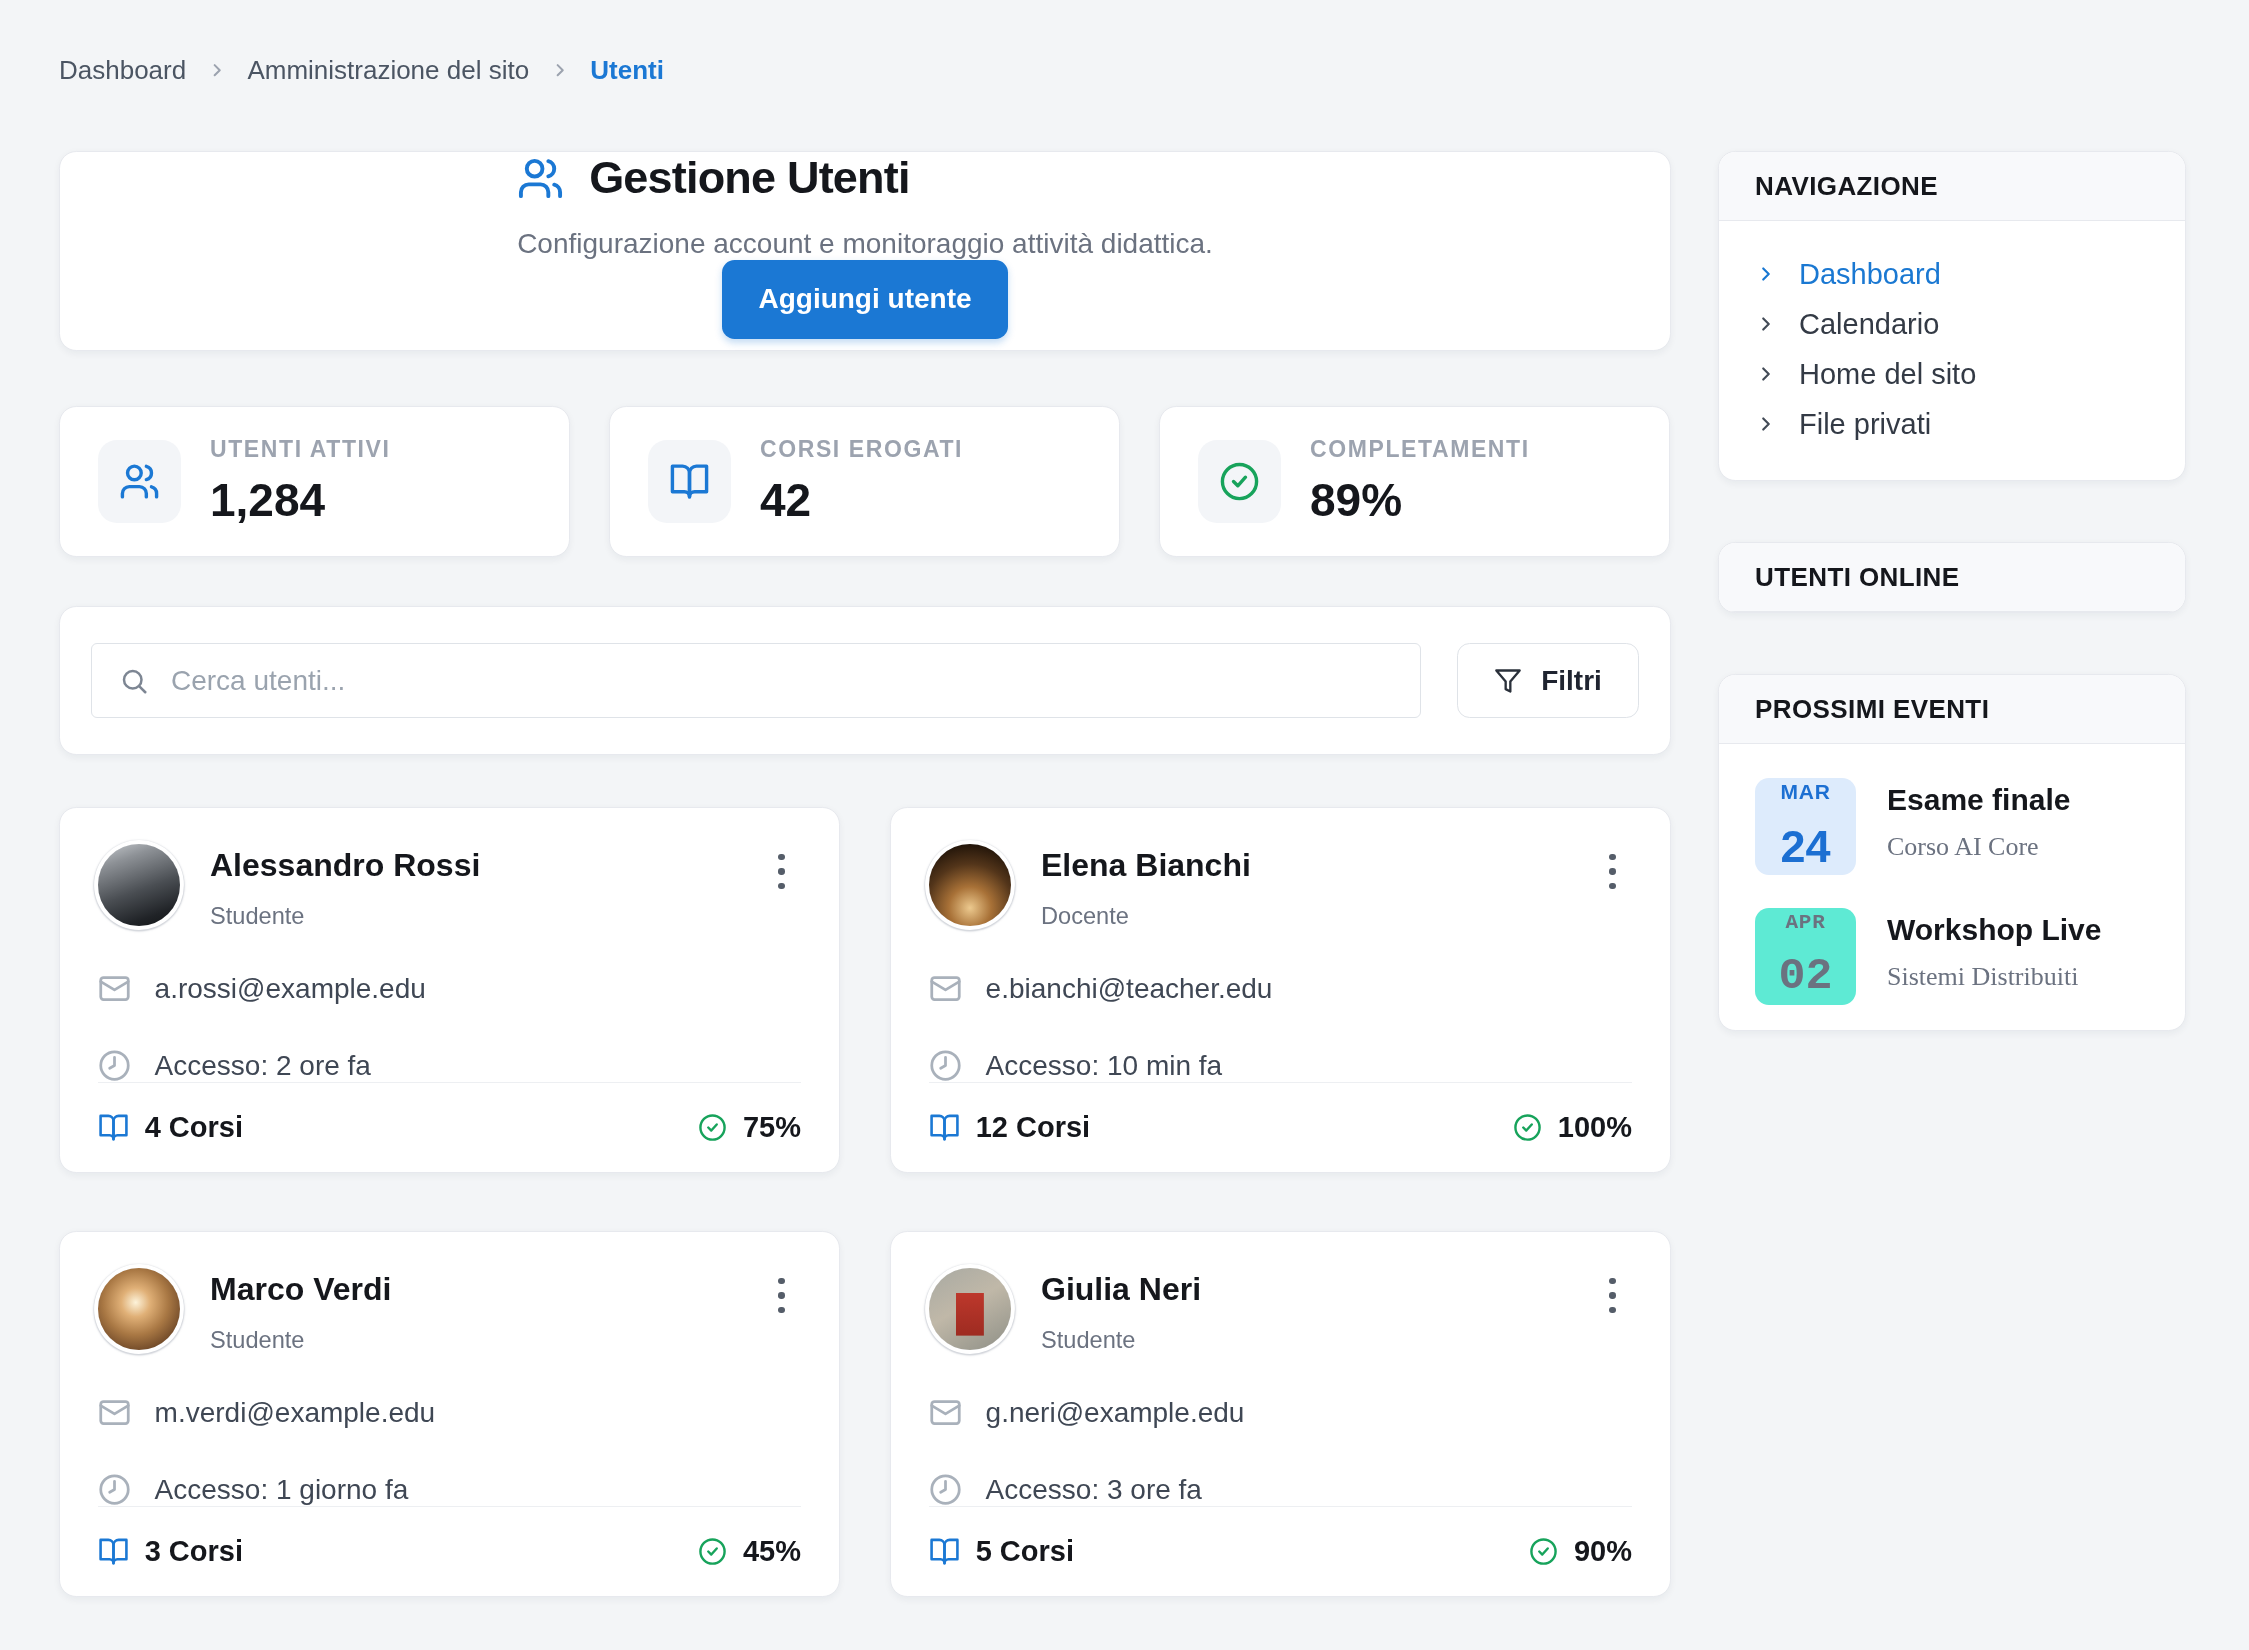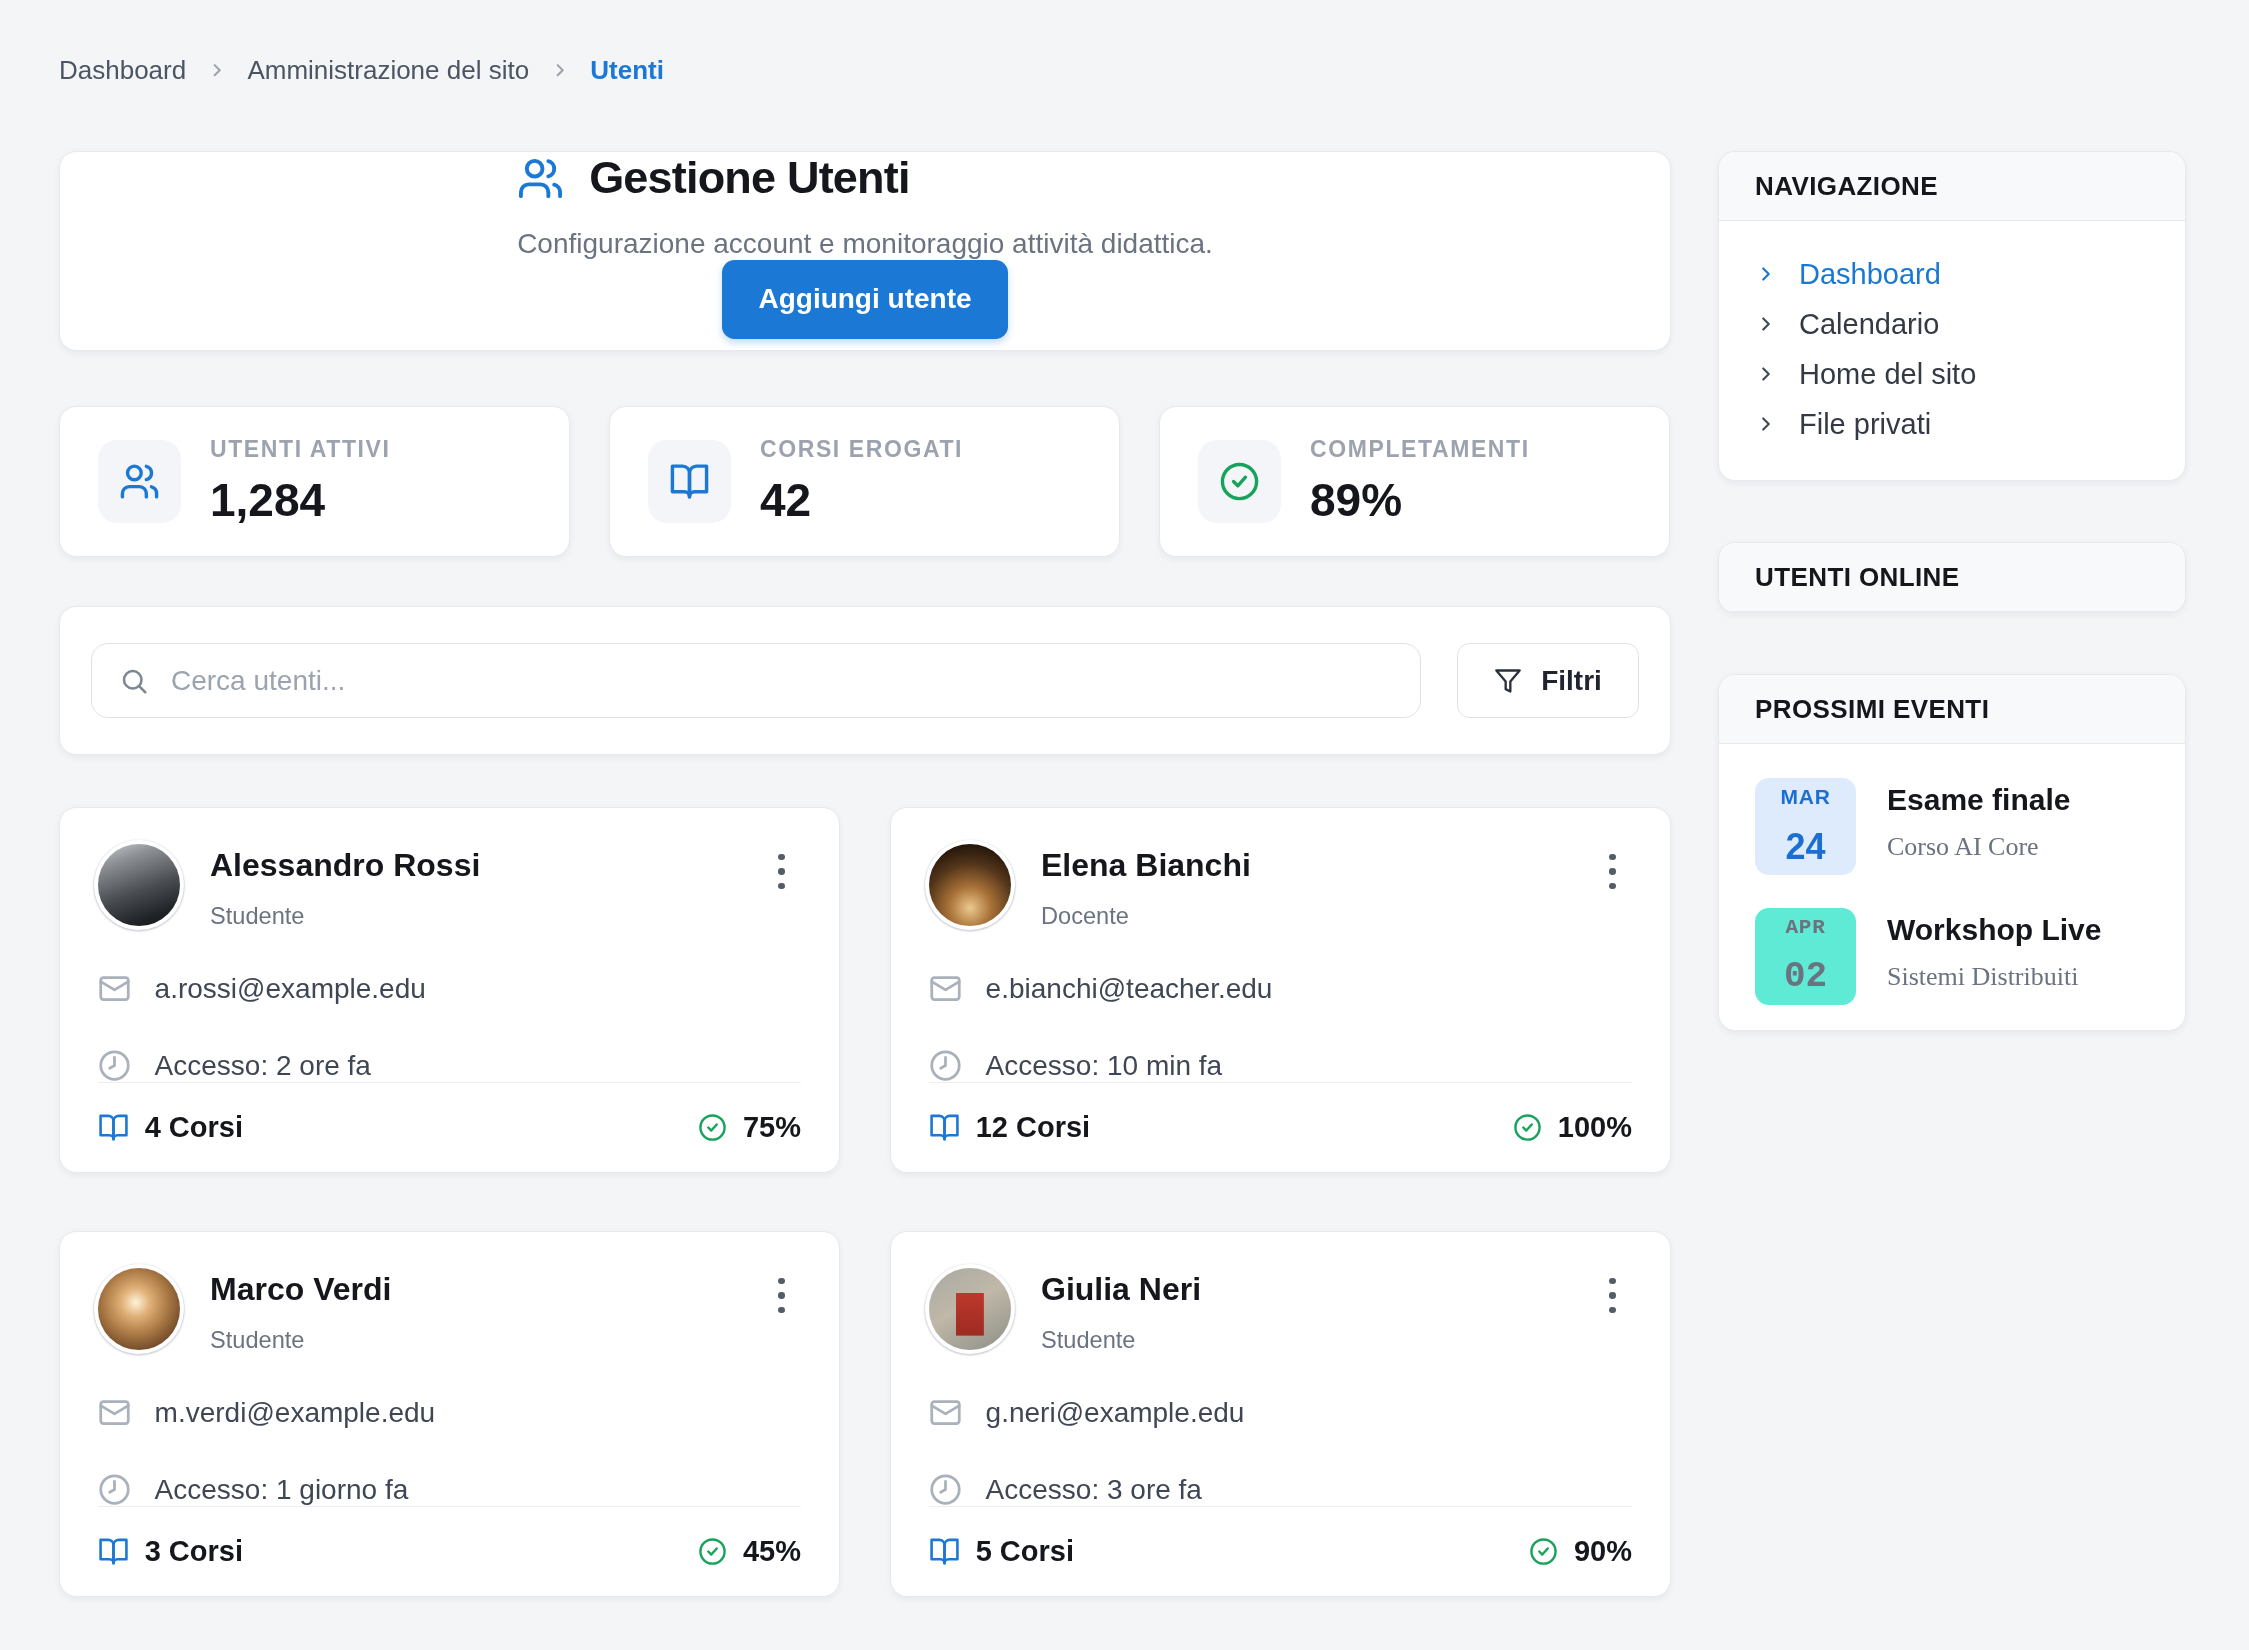--- a/index.html
+++ b/index.html
@@ -47,21 +47,21 @@
   .stat-card { width:511px; height:151px; display:flex; align-items:center; gap:29px; padding:0 38px; }
   .stat-icon { width:83px; height:83px; border-radius:19px; background:#f3f5f8; display:flex; align-items:center; justify-content:center; flex:none; }
   .stat-icon svg { width:41px; height:41px; }
   .stat-icon.blue { color:#1b78d4; }
   .stat-icon.green { color:#17a35b; }
   .stat-label { font-size:23px; font-weight:700; letter-spacing:1.6px; color:#9ca3af; }
   .stat-value { font-size:46px; font-weight:800; color:#15171c; margin-top:9.4px; }
 
   
   .search-card { height:149px; padding:0 31px; display:flex; align-items:center; gap:36px; margin-bottom:52px; }
-  .search-box { flex:1; height:75px; border:1.6px solid #dfe3e8; border-radius:17px; display:flex; align-items:center; padding:0 27px; gap:22px; background:#fff; }
+  .search-box { flex:1; height:75px; border:1.6px solid #dfe3e8; border-radius:6px; display:flex; align-items:center; padding:0 27px; gap:22px; background:#fff; }
   .search-box svg { width:30px; height:30px; color:#7d8693; flex:none; }
   .search-box input { flex:1; border:none; outline:none; background:transparent; font-family:inherit; font-size:28px; color:#374151; }
   .search-box input::placeholder { color:#9aa3ae; }
   .filter-btn { width:182px; height:75px; border:1.6px solid #dfe3e8; border-radius:12.6px; background:#fff; display:flex; align-items:center; justify-content:center; gap:19px; font-family:inherit; font-size:28px; font-weight:600; color:#1f2430; cursor:pointer; }
   .filter-btn svg { width:28px; height:28px; color:#2a303a; }
 
   
   .user-grid { display:grid; grid-template-columns:781px 781px; column-gap:50px; row-gap:58px; }
   .user-card { height:366px; padding:36px 38px 0; display:flex; flex-direction:column; }
   .user-top { display:flex; gap:30px; }
@@ -104,21 +104,21 @@
   .o-0 { background:linear-gradient(100deg,#8fae6a 0%,#b5c48e 30%,#5d5a47 58%,#3a3226 85%); }
   .o-1 { background:linear-gradient(170deg,#d8d0c8 0%,#a29399 35%,#574b56 62%,#2a2430 88%); }
   .o-2 { background:linear-gradient(180deg,#eceff0 0%,#ced3d6 45%,#aab1b5 75%,#c6cbcd 100%); }
   .o-3 { background:radial-gradient(circle at 50% 55%,#8a6a33 0%,#4a3d1f 35%,#221d10 72%,#121008 100%); }
   .o-4 { background:linear-gradient(180deg,#f4f5f6 0%,#dfe2e4 40%,#b9bfc4 72%,#969da4 92%); }
 
   .events-body { padding:34px 36px 25px; display:flex; flex-direction:column; gap:33px; }
   .event { display:flex; gap:31px; }
   .event-date { width:101px; height:97px; border-radius:14px; display:flex; flex-direction:column; align-items:center; justify-content:center; flex:none; }
   .event-date .m { font-size:21px; font-weight:700; letter-spacing:0.8px; }
-  .event-date .d { font-size:36px; font-weight:700; margin-top:17px; }
+  .event-date .d { font-size:45px; font-weight:700; margin-top:17px; }
   .event-date.hl { background:#ddebfc; color:#1c6fd2; }
   .event-date.plain { background:#5eead4; color:#6b7280;font-family:Liberation Mono, monospace; }
   .event-info { padding-top:4.7px; }
   .event-title { font-size:30px; font-weight:700; color:#15171c; }
   .event-sub { font-size:26px; color:#6b7280; margin-top:15.7px;font-family:Liberation Serif, serif; }
 </style>
 </head>
 <body>
 
 <svg width="0" height="0" style="position:absolute">

